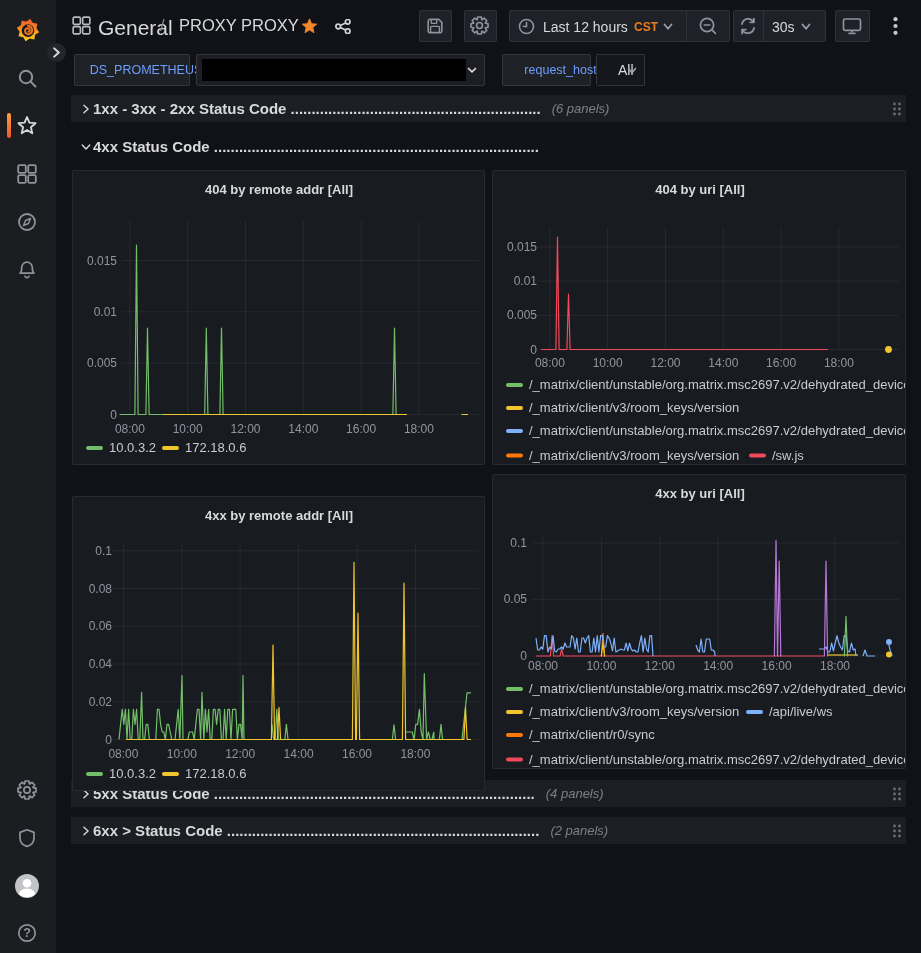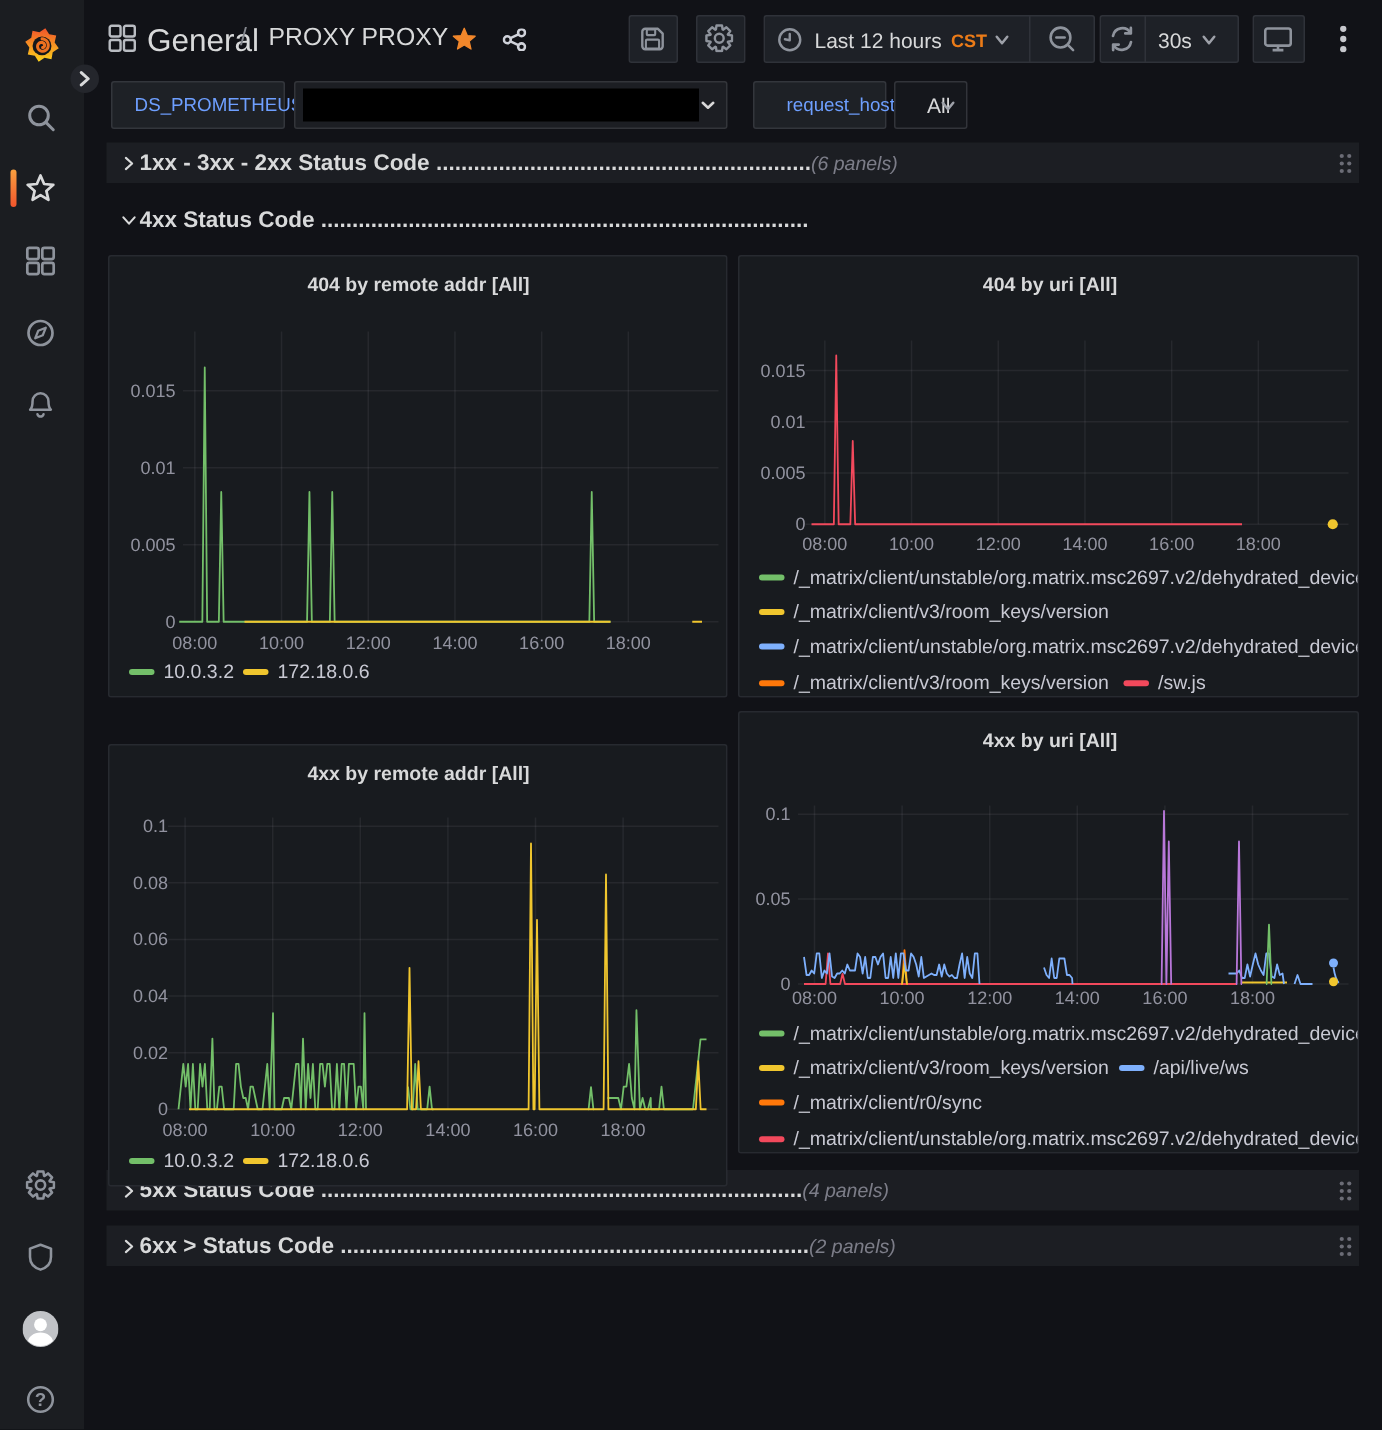--- a/index.html
+++ b/index.html
@@ -5,21 +5,21 @@
 html,body { width:921px; height:953px; background:#111217; overflow:hidden;
   font-family:"Liberation Sans",sans-serif; }
 #app { position:relative; width:921px; height:953px; }
 .abs { position:absolute; }
 .btn { position:absolute; background:#1e2127; border:1px solid rgba(204,204,220,0.10);
   border-radius:2px; height:32px; display:flex; align-items:center; justify-content:center; }
 .pill { position:absolute; height:32px; border-radius:2px; display:flex; align-items:center;padding-left:28px; }
 .rowhdr { position:absolute; left:71px; width:835px; height:27px; background:#1c1e23;
   display:flex; align-items:center; }
 .rowtitle { font-size:15px; font-weight:700; color:#d8d9da; white-space:nowrap; overflow:hidden; }
-.npanels { font-size:13px; font-style:italic; color:rgba(204,204,220,0.55); margin-left:0; font-weight:400; }
+.npanels { font-size:13px; font-style:italic; color:rgba(204,204,220,0.55); margin-left:11px; font-weight:400; }
 .panel { position:absolute; background:#181b1f; border:1px solid rgba(204,204,220,0.09); border-radius:2px; overflow:hidden; }
 </style></head><body>
 <div id="app">
 <div class="abs" style="left:0;top:0;width:56px;height:953px;background:#1b1d21"></div>
 <svg style="position:absolute;left:16px;top:17px" width="24" height="26" viewBox="0 0 23 26" fill="none">
       <defs>
         <linearGradient id="glg" x1="0" y1="1" x2="0" y2="0">
           <stop offset="0" stop-color="#fcd21c"></stop>
           <stop offset="1" stop-color="#f0532a"></stop>
         </linearGradient>

